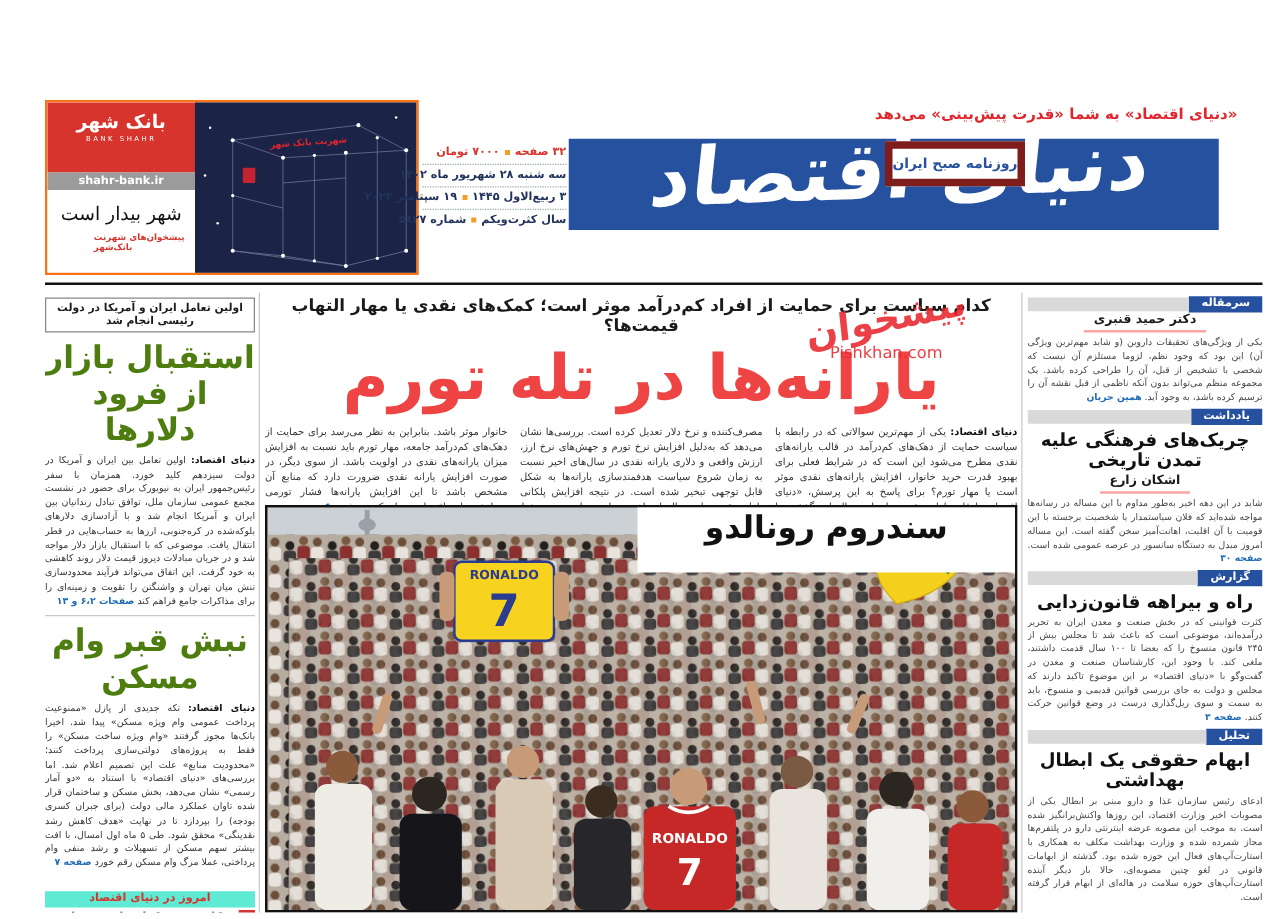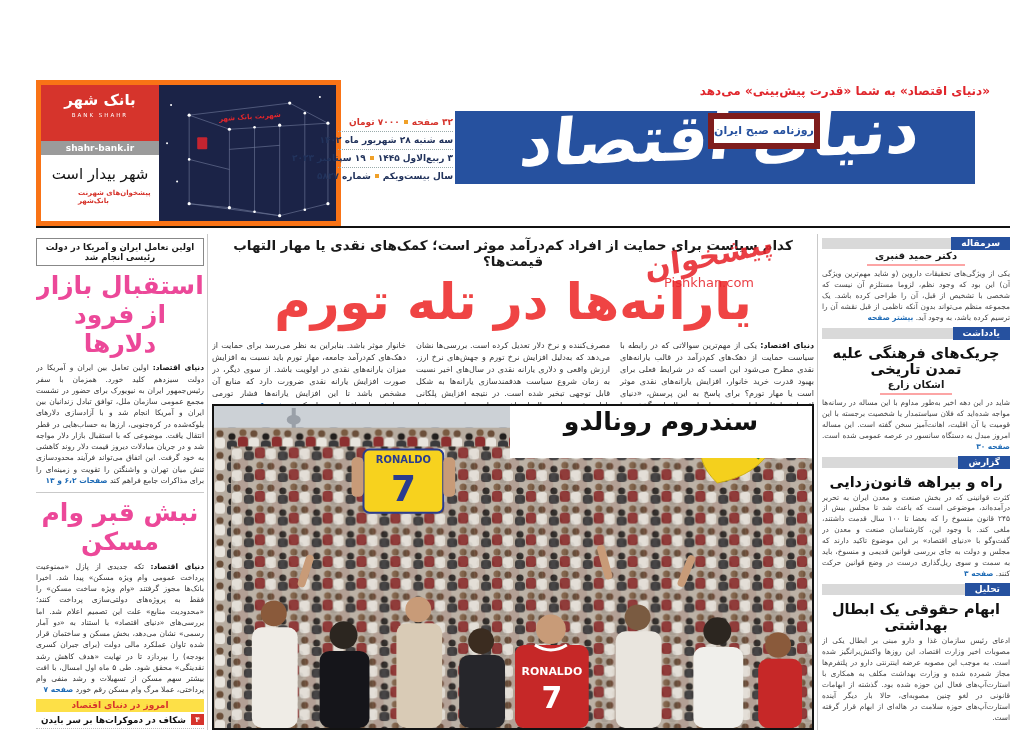--- a/index.html
+++ b/index.html
@@ -15,21 +15,21 @@
   .subbox{top:113px;left:708px;width:100px;height:24px;background:#fff;border:6px solid #7f1d1d;
           color:#26519f;font-size:11px;font-weight:bold;text-align:center;line-height:24px;z-index:5;}
   .pubinfo{top:114px;left:338px;width:115px;font-size:9px;color:#22335c;font-weight:bold;}
   .pubinfo .row{display:flex;justify-content:flex-start;gap:4px;align-items:center;
                 border-bottom:1px dotted #9aa;padding:3px 0 4px;white-space:nowrap;}
   .pubinfo .row:last-child{border-bottom:none;}
   .pubinfo .row.red{color:#d6342c;}
   .sq{display:inline-block;width:4px;height:4px;background:#f0a028;flex:0 0 auto;}
 
   
-  .ad{top:80px;left:36px;width:295px;height:136px;display:flex;direction:ltr;border:5px solid #f97316;cursor:pointer;}
+  .ad{top:80px;left:36px;width:295px;height:136px;display:flex;direction:ltr;border:2px solid #f97316;cursor:pointer;}
   .ad-card{width:118px;background:#fff;display:flex;flex-direction:column;direction:rtl;}
   .ad-logo{background:#d6342c;height:52px;color:#fff;text-align:center;padding-top:4px;}
   .ad-logo-fa{font-size:15px;font-weight:bold;line-height:1.5;}
   .ad-logo-en{font-size:5.5px;letter-spacing:2px;}
   .ad-url{background:#9b9b9b;color:#fff;text-align:center;font-size:9px;font-weight:bold;
           height:14px;line-height:14px;direction:ltr;}
   .ad-slogan{font-size:15px;font-weight:normal;text-align:center;margin-top:10px;color:#111;}
   .ad-sub{font-size:7px;color:#d6342c;font-weight:bold;text-align:left;margin-top:6px;margin-left:37px;}
   .ad-img{position:relative;flex:1;background:#1b2347;overflow:hidden;}
   .ad-img-caption{position:absolute;top:28px;left:60px;color:#e0262c;font-size:7px;font-weight:bold;
@@ -65,26 +65,26 @@
             padding:0 10px;flex:0 0 auto;}
   .secbar{flex:1;height:11px;background:#d9d9d9;margin-left:0;}
   .sechead{font-size:14.5px;font-weight:bold;text-align:center;margin:5px 0 2px;color:#111;}
   .secauthor{font-size:10px;font-weight:bold;text-align:center;margin-bottom:2px;
              border-bottom:2px solid #fca5a5;display:table;padding:0 8px 3px;margin-left:auto;margin-right:auto;}
   .secbody{font-size:7.4px;line-height:1.48;text-align:justify;color:#444;margin-top:3px;}
 
   
   .lcol{top:234px;left:36px;width:168px;height:496px;overflow:hidden;}
   .lkicker{border:1px solid #888;font-size:8.6px;font-weight:bold;text-align:center;padding:3px 2px;margin-top:4px;}
-  .lhead{font-size:25px;font-weight:bold;text-align:center;line-height:1.15;margin:6px 0 4px;color:#ec4899;}
+  .lhead{font-size:25px;font-weight:bold;text-align:center;line-height:1.15;margin:6px 0 4px;color:#4d7c0f;}
   .lbody{font-size:7.5px;line-height:1.5;text-align:justify;color:#333;}
   .lsep{border-top:1px solid #c9c9c9;margin:6px 0 2px;}
 
-  .todayheader{background:#fde047;color:#d6342c;font-size:9px;font-weight:bold;text-align:center;
-               height:13px;line-height:13px;margin-top:3px;}
+  .todayheader{background:#5eead4;color:#d6342c;font-size:9px;font-weight:bold;text-align:center;
+               height:13px;line-height:13px;margin-top:17px;}
   .todayitem{display:flex;align-items:center;gap:5px;height:16px;border-bottom:1px dotted #bbb;cursor:pointer;}
   .badge{background:#d6342c;color:#fff;width:13px;height:11px;font-size:7.5px;font-weight:bold;
          text-align:center;line-height:11px;flex:0 0 auto;}
   .todaytitle{font-size:8.8px;font-weight:bold;color:#111;white-space:nowrap;}
 </style>
 </head>
 <body>
 
 <div class="page">
 
@@ -145,21 +145,21 @@
     </div>
     <div class="row">
       <span>سه شنبه ۲۸ شهریور ماه ۱۴۰۲</span>
     </div>
     <div class="row">
       <span>۳ ربیع‌الاول ۱۴۴۵</span>
       <span class="sq"></span>
       <span>۱۹ سپتامبر ۲۰۲۳</span>
     </div>
     <div class="row">
-      <span>سال بیست‌ویکم</span>
+      <span>سال کثرت‌ویکم</span>
       <span class="sq"></span>
       <span>شماره ۵۸۲۷</span>
     </div>
   </div>
 
   <div class="abs toprule"></div>
   <div class="abs vline" style="left:207px;"></div>
   <div class="abs vline" style="left:817px;"></div>
 
   <div class="abs center">
@@ -255,21 +255,21 @@
   <div class="abs rcol">
 
     <div>
       <div class="seclabelrow">
           <span class="seclabel">سرمقاله</span>
           <span class="secbar"></span>
         </div>
       <div class="secauthor">دکتر حمید قنبری</div>
       <div class="secbody">
         <span>یکی از ویژگی‌های تحقیقات داروین (و شاید مهم‌ترین ویژگی آن) این بود که وجود نظم، لزوما مستلزم آن نیست که شخصی با تشخیص از قبل، آن را طراحی کرده باشد. یک مجموعه منظم می‌تواند بدون آنکه ناظمی از قبل نقشه آن را ترسیم کرده باشد، به وجود آید.</span>
-        <span class="plink">بیشتر صفحه</span>
+        <span class="plink">همین جریان</span>
       </div>
     </div>
 
     <div>
       <div class="seclabelrow">
           <span class="seclabel">یادداشت</span>
           <span class="secbar"></span>
         </div>
       <div class="sechead">چریک‌های فرهنگی علیه تمدن تاریخی</div>
       <div class="secauthor">اشکان زارع</div>

